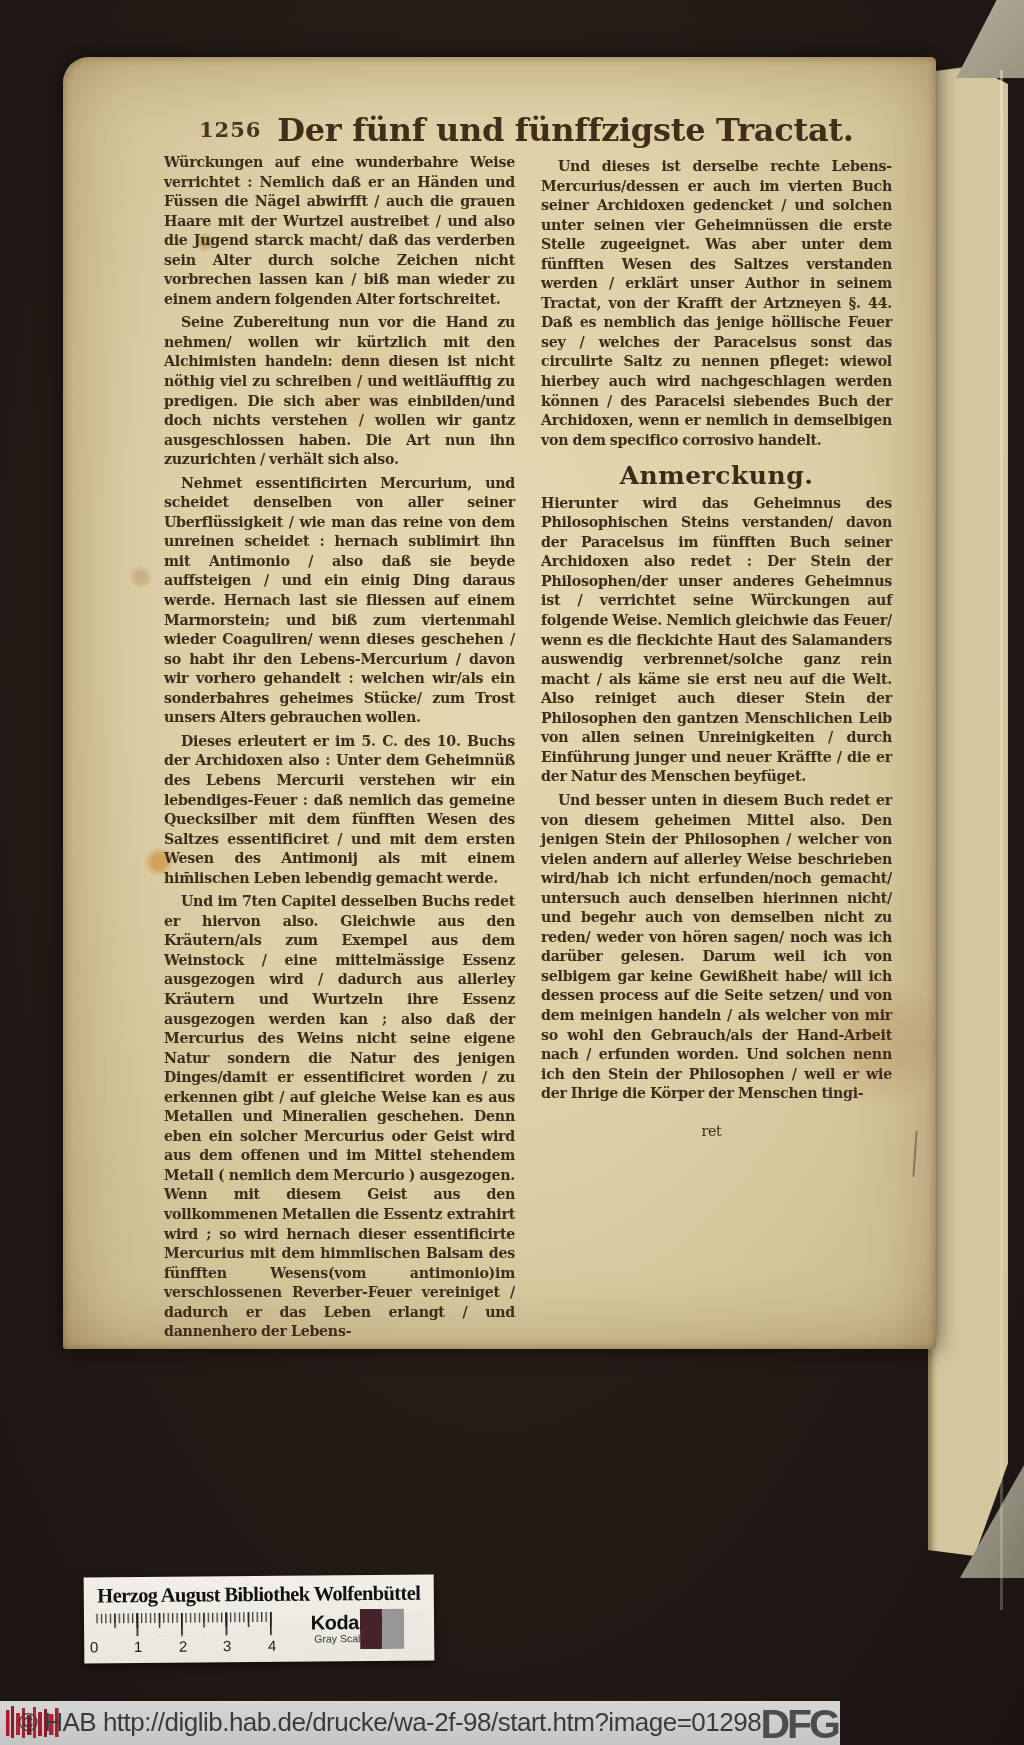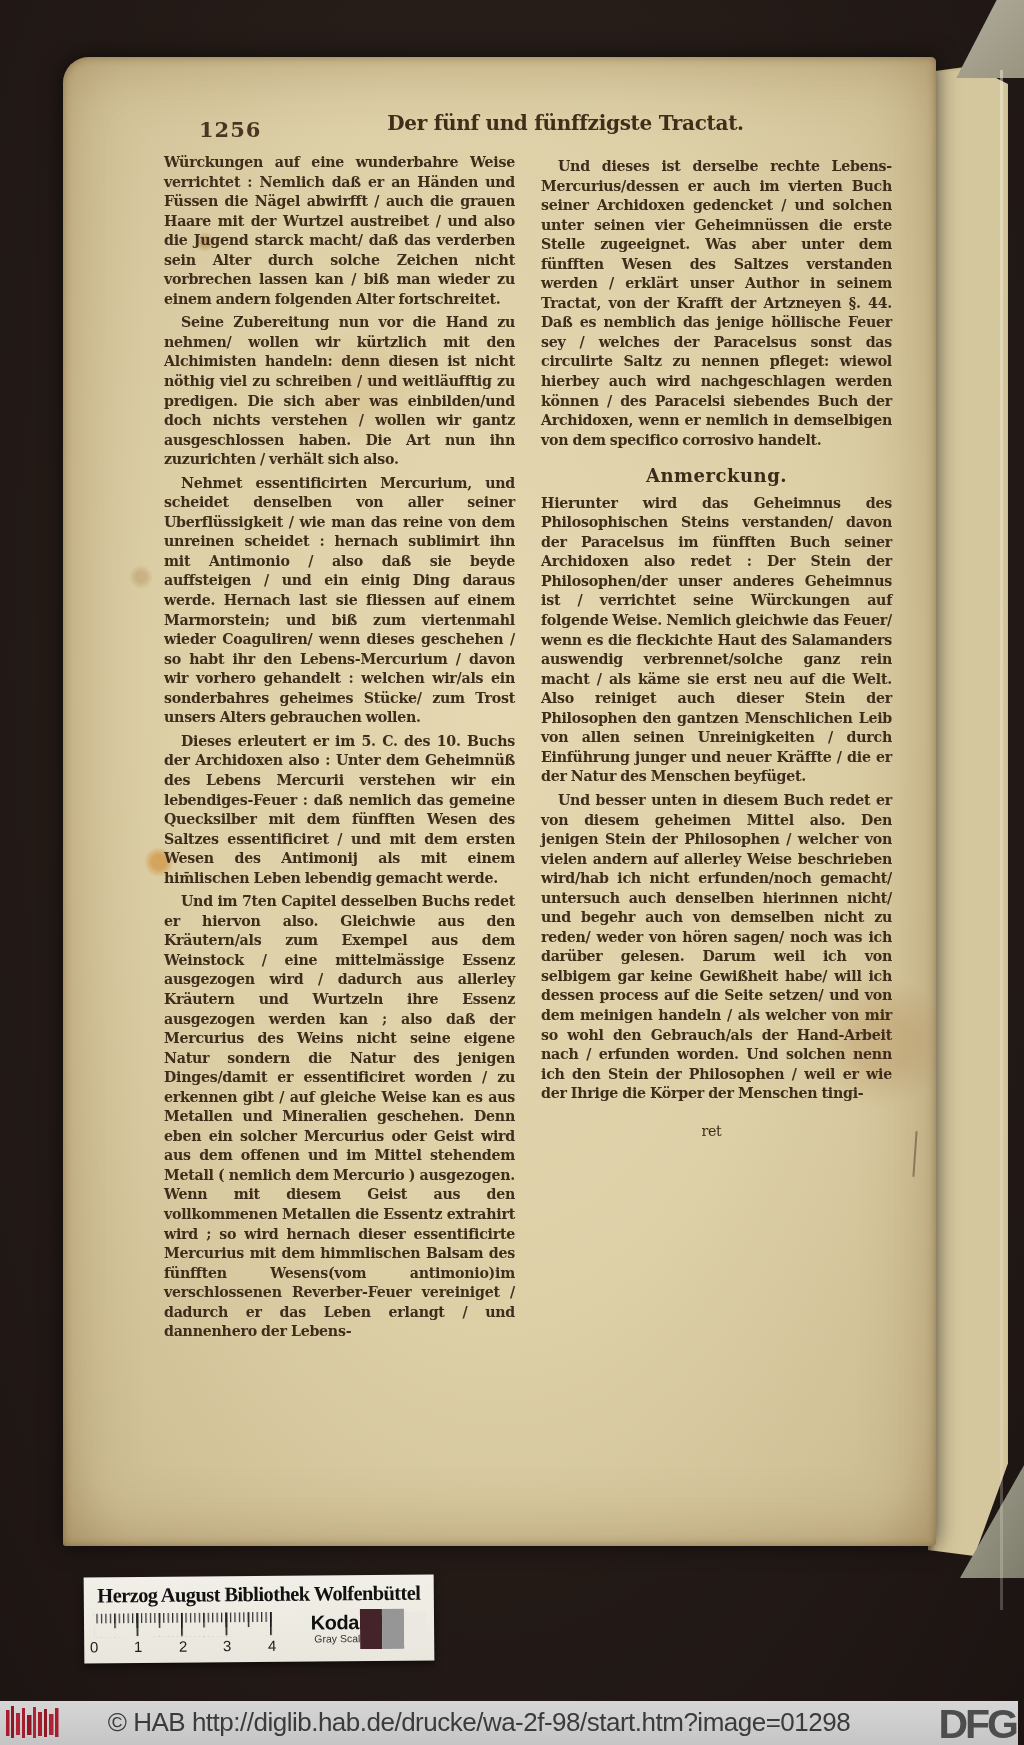--- a/index.html
+++ b/index.html
@@ -33,57 +33,57 @@
     position:absolute;left:960px;top:1458px;width:64px;height:120px;
     background:linear-gradient(120deg,#a3a191,#7f7d6c);
     clip-path:polygon(0 100%,100% 6%,100% 100%);
   }
   .glass-line{
     position:absolute;left:1000px;top:70px;width:3px;height:1540px;
     background:linear-gradient(to bottom, rgba(245,242,225,0.45), rgba(230,225,205,0.25));
   }
   
   .page{
-    position:absolute;left:63px;top:57px;width:873px;height:1489px;
+    position:absolute;left:63px;top:57px;width:873px;height:1292px;
     border-radius:26px 5px 3px 3px;
     background:
       radial-gradient(circle at 96px 805px, rgba(207,130,35,0.55) 0 7px, rgba(207,130,35,0) 15px),
       radial-gradient(circle at 142px 185px, rgba(158,108,40,0.40) 0 4px, rgba(158,108,40,0) 10px),
       radial-gradient(circle at 78px 520px, rgba(150,100,40,0.25) 0 5px, rgba(150,100,40,0) 12px),
       radial-gradient(circle at 818px 985px, rgba(165,115,55,0.22) 0 26px, rgba(165,115,55,0) 66px),
       radial-gradient(circle at 300px 330px, rgba(190,150,80,0.18) 0 22px, rgba(190,150,80,0) 60px),
       radial-gradient(ellipse at 50% 42%, #e5d8b2 0%, #ddcfa6 52%, #cdbd93 92%, #c2b086 100%);
     box-shadow:
       inset 0 0 70px rgba(115,80,35,0.40),
       inset 0 0 8px rgba(75,48,18,0.45),
       0 0 22px rgba(0,0,0,0.65);
   }
   .page-number{
     position:absolute;left:136px;top:60px;
     font-size:21px;letter-spacing:1px;color:#4b3522;font-weight:bold;
   }
   .running-header{
     position:absolute;left:150px;right:18px;top:54px;text-align:center;
-    font-size:20px;font-weight:bold;color:#422d1b;letter-spacing:-0.3px;
+    font-size:32px;font-weight:bold;color:#422d1b;letter-spacing:-0.3px;
   }
   .columns{
     position:absolute;left:101px;top:96px;width:728px;
     display:flex;gap:26px;
   }
   .col{
     width:351px;
     font-size:14.2px;line-height:19.55px;text-align:justify;
     color:#402c1b;font-weight:bold;letter-spacing:-0.25px;
     word-spacing:-0.5px;
   }
   .col p{margin:0 0 0 0;padding:0;text-indent:17px;margin-top:4px;}
   .col p.first{text-indent:0;margin-top:0;}
   .anm-heading{
     margin:16px 0 8px 0;text-align:center;
-    font-size:18px;font-weight:bold;color:#3e2a19;letter-spacing:0.5px;
+    font-size:25px;font-weight:bold;color:#3e2a19;letter-spacing:0.5px;
   }
   .catchword{
     text-align:center;padding-right:10px;margin-top:18px;font-weight:normal;
   }
   .margin-mark{
     position:absolute;left:851px;top:1074px;width:2px;height:46px;
     background:rgba(90,70,50,0.55);transform:rotate(4deg);border-radius:2px;
   }
   
   .calib-card{
@@ -107,21 +107,21 @@
     font-family:"Liberation Sans", sans-serif;color:#111;}
   .kodak-brand{font-size:20px;font-weight:bold;letter-spacing:-0.5px;line-height:20px;}
   .kodak-sub{font-size:10.5px;color:#333;line-height:12px;}
   .patches{position:absolute;right:8px;top:34px;display:flex;height:40px;}
   .patch{width:22px;height:40px;}
   .patch-dark{background:#44232a;}
   .patch-gray{background:#969696;}
   .patch-light{background:#eae8e1;height:34px;margin-top:3px;}
   
   .footer-bar{
-    position:absolute;left:0;top:1701px;width:1018px;height:44px;
+    position:absolute;left:0;top:1701px;width:840px;height:44px;
     background:linear-gradient(#d6d6d6,#c5c5c5);
   }
   .hab-logo{position:absolute;left:6px;top:3px;}
   .footer-copy{
     position:absolute;left:0;right:60px;top:6px;text-align:center;
     font-family:"Liberation Sans", sans-serif;font-size:26px;color:#3b3b3b;
     letter-spacing:-0.5px;white-space:nowrap;
   }
   .dfg-logo{
     position:absolute;right:2px;top:0px;

